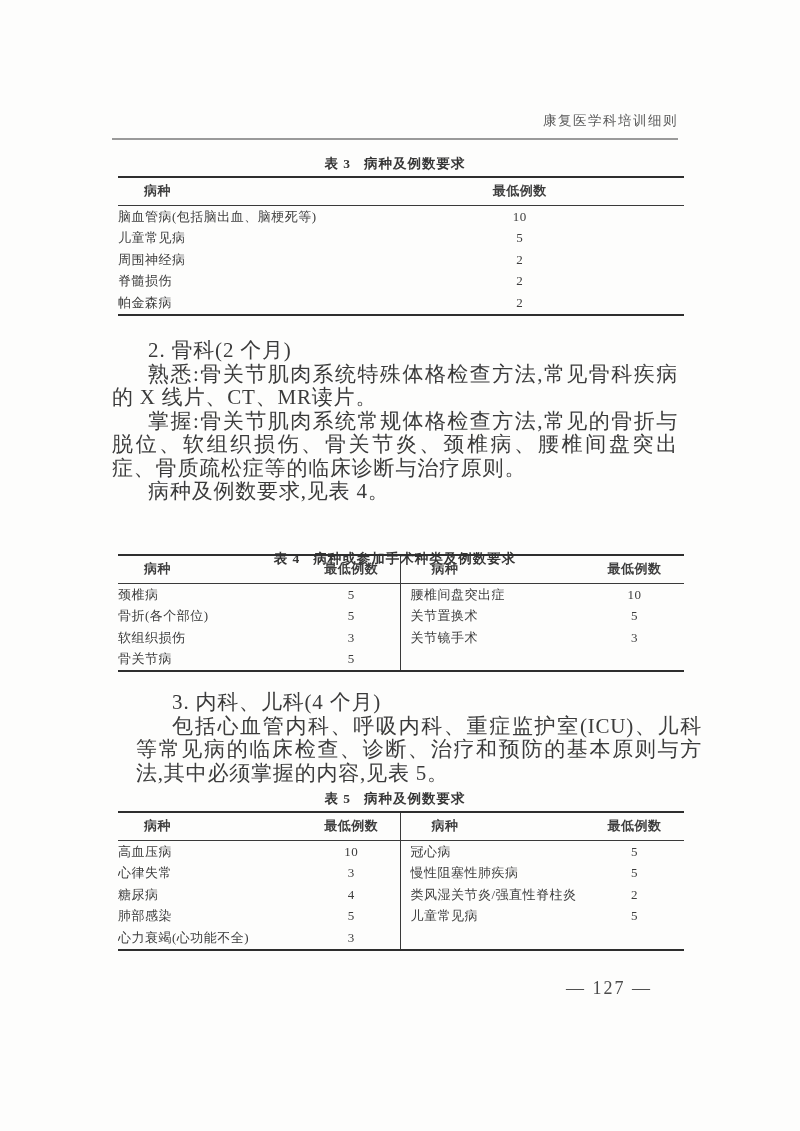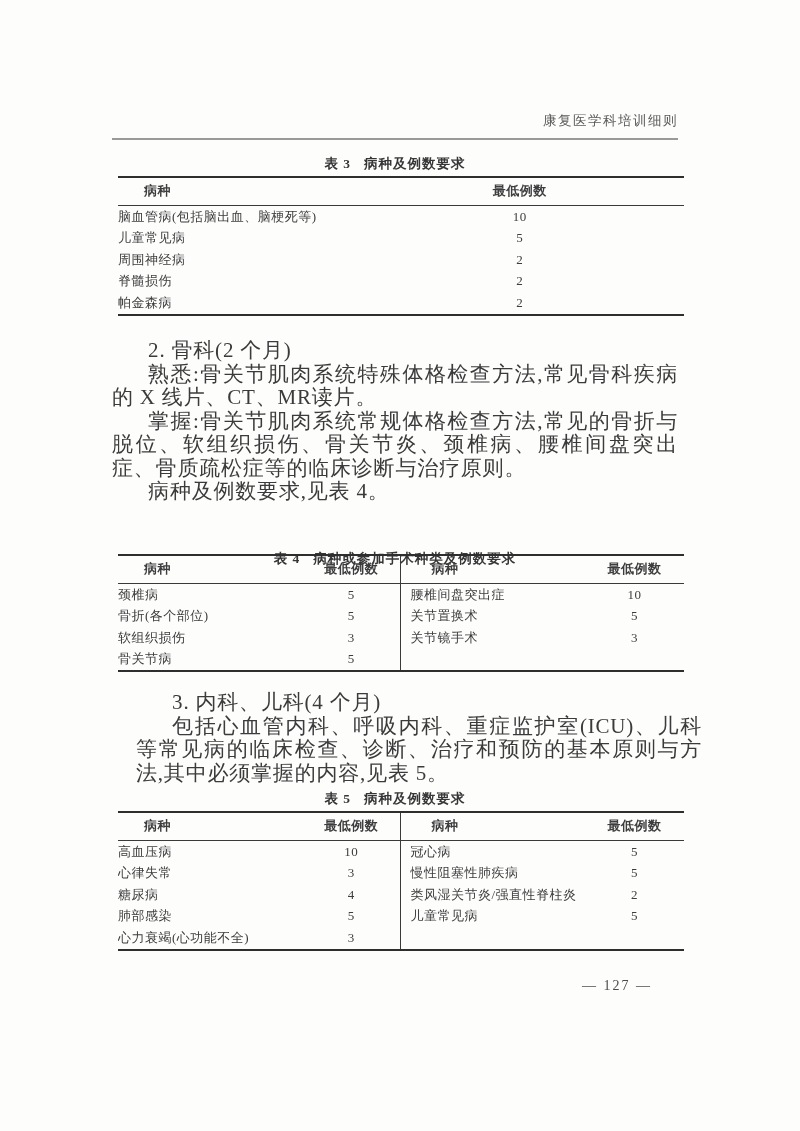--- a/index.html
+++ b/index.html
@@ -55,21 +55,21 @@
   .sec{
     font-size:21px;line-height:23.5px;
     text-align:justify;letter-spacing:0.8px;color:#3b3b3b;
   }
   .sec p{margin:0;text-indent:1.72em;}
   .sec2{top:339px;}
   .sec3{top:691px;margin-left:24px;}
 
   .page-number{
     top:978px;width:540px;text-align:right;
-    font-size:14px;letter-spacing:2px;color:#4a4a4a;
+    font-size:18px;letter-spacing:2px;color:#4a4a4a;
   }
 </style>
 </head>
 <body>
 
 <div class="abs running-head">康复医学科培训细则</div>
 <div class="abs head-rule"></div>
 
 <div class="abs tbl-title t3-title">
   <span class="lbl">表 3</span><span>病种及例数要求</span>

